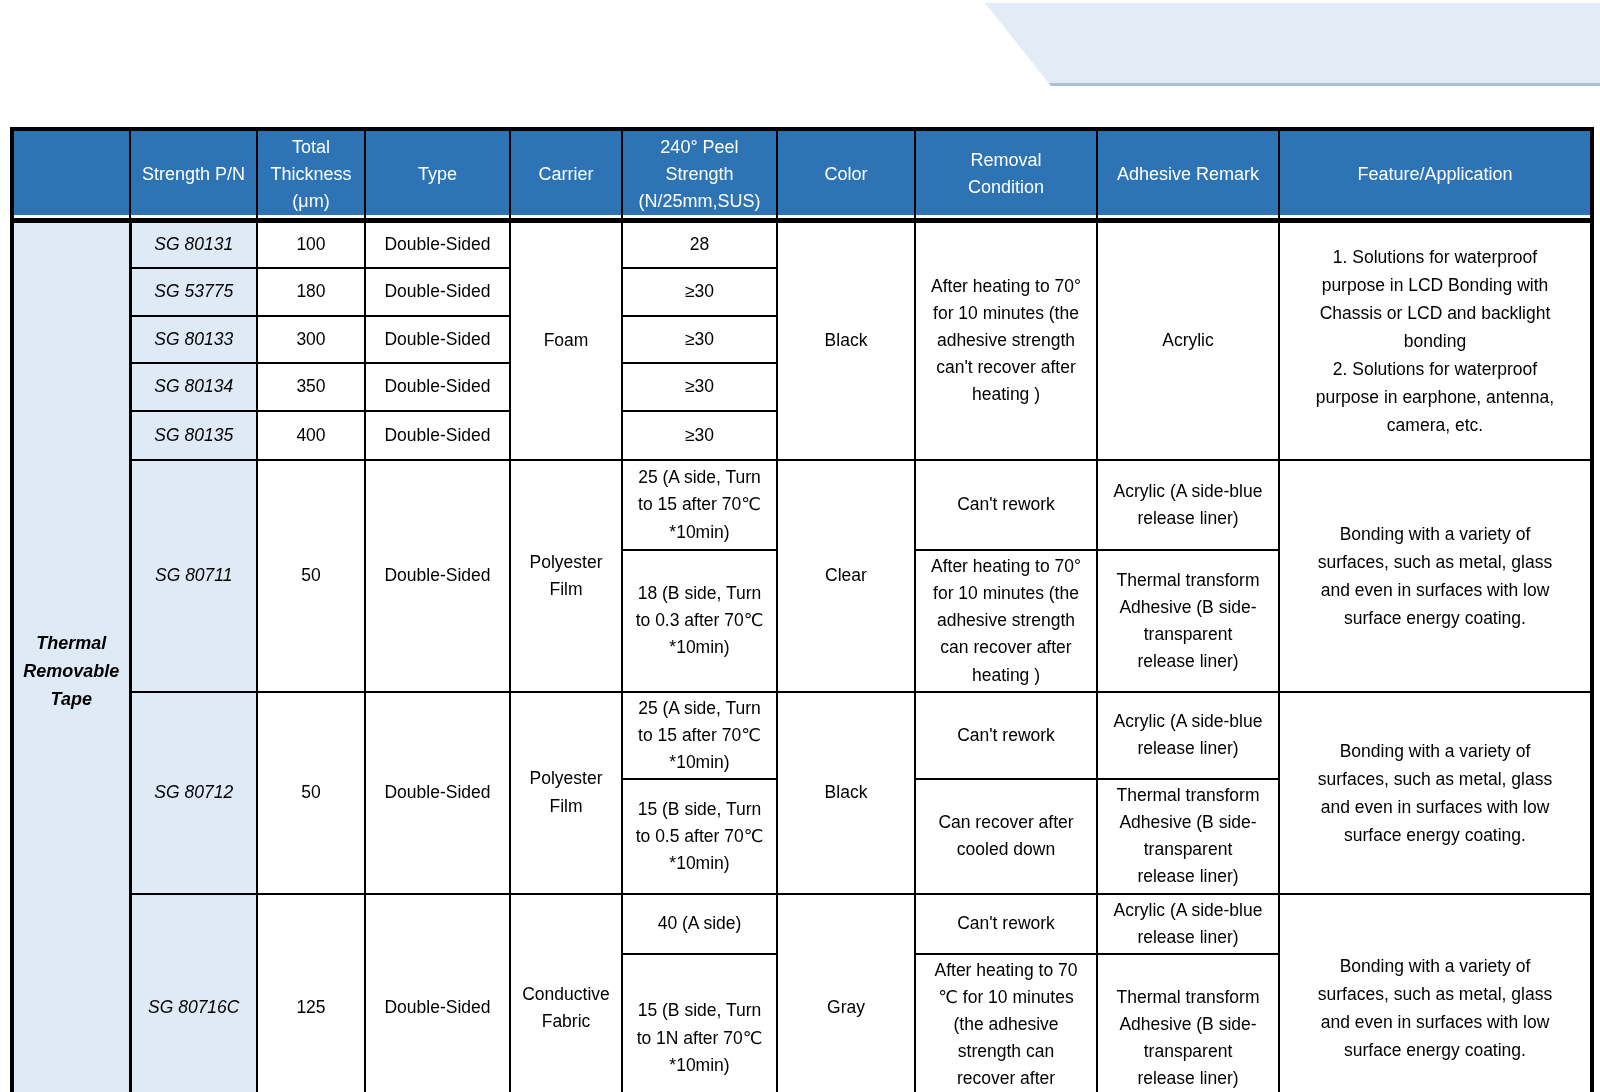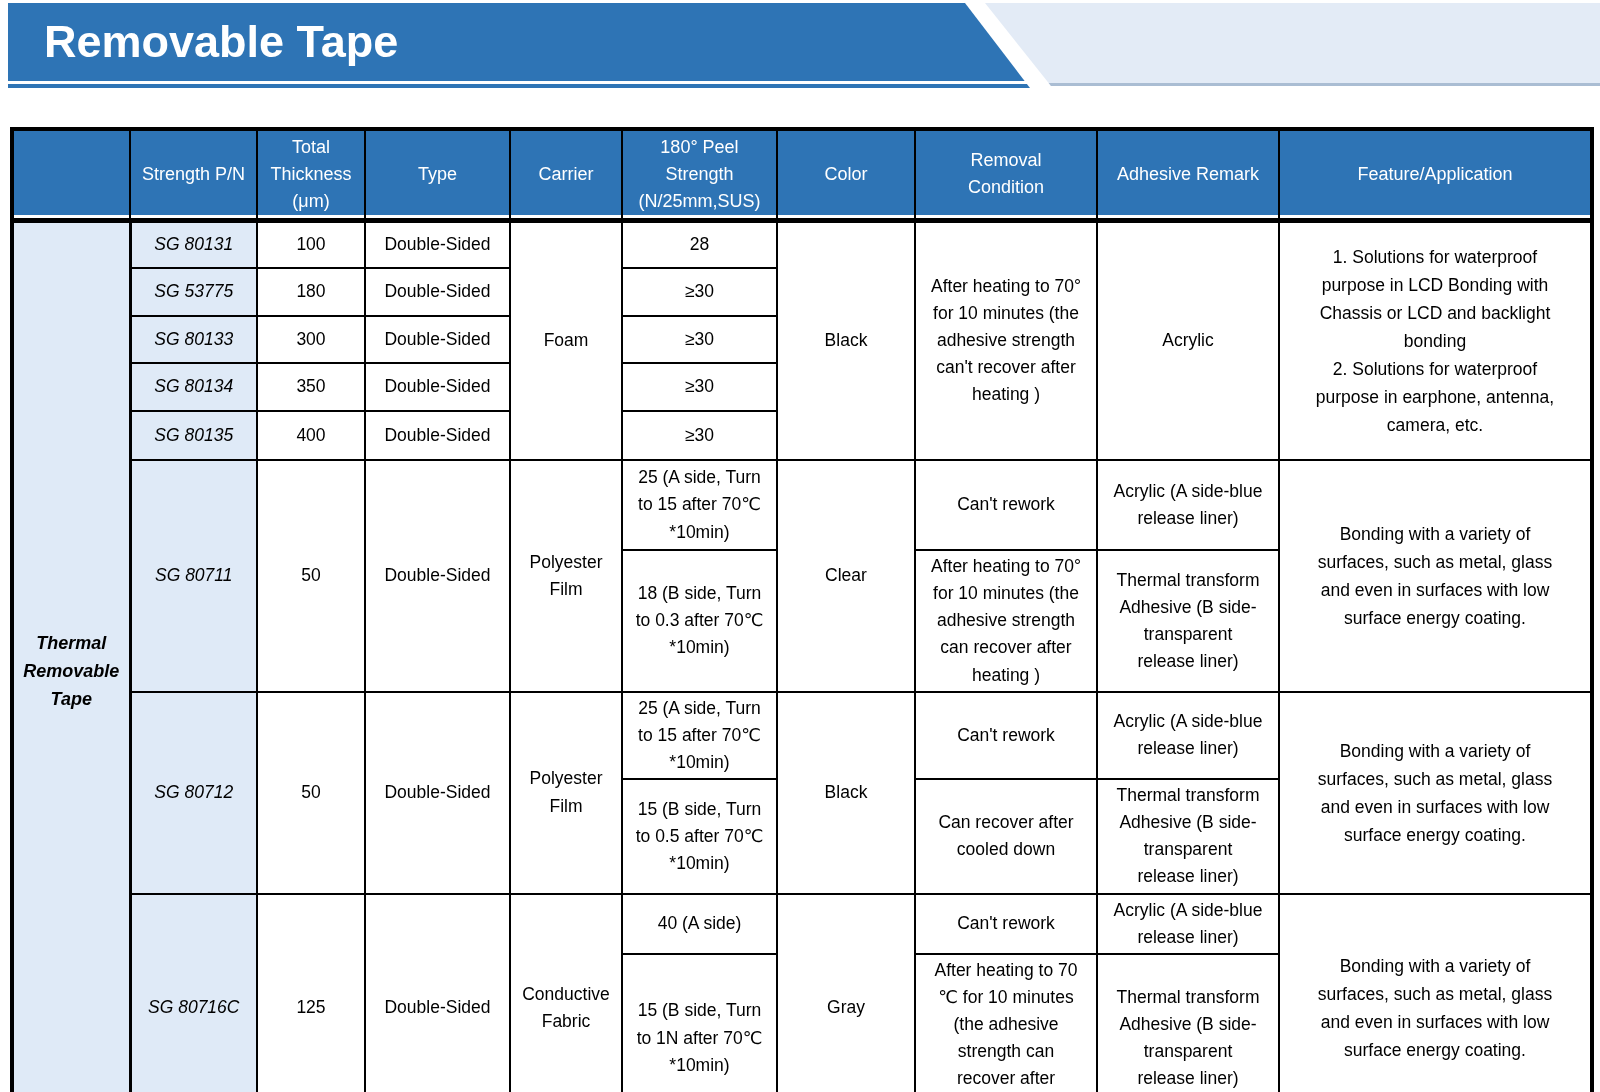--- a/index.html
+++ b/index.html
@@ -48,23 +48,20 @@
     font-weight:bold;font-size:18px;border-right:3px solid #000;
   }
   .spec td.feature{text-align:center;padding:4px 9px;line-height:1.6;}
   .spec tr{overflow:hidden;}
 </style>
 </head>
 <body>
 
 <header class="banner">
   <div class="banner-light"></div>
-  <div class="banner-blue">
-    <h1>Removable Tape</h1>
-  </div>
 </header>
 
 <table class="spec">
   <colgroup>
     <col style="width:118px">
       <col style="width:127px">
       <col style="width:108px">
     <col style="width:145px">
       <col style="width:112px">
       <col style="width:155px">
@@ -75,21 +72,21 @@
   </colgroup>
   <thead>
     <tr style="height:91px">
       <th></th>
       <th>Strength P/N</th>
       <th>Total
 Thickness
 (μm)</th>
       <th>Type</th>
       <th>Carrier</th>
-      <th>180° Peel
+      <th>240° Peel
 Strength
 (N/25mm,SUS)</th>
       <th>Color</th>
       <th>Removal
 Condition</th>
       <th>Adhesive Remark</th>
       <th>Feature/Application</th>
     </tr>
   </thead>
   <tbody>

